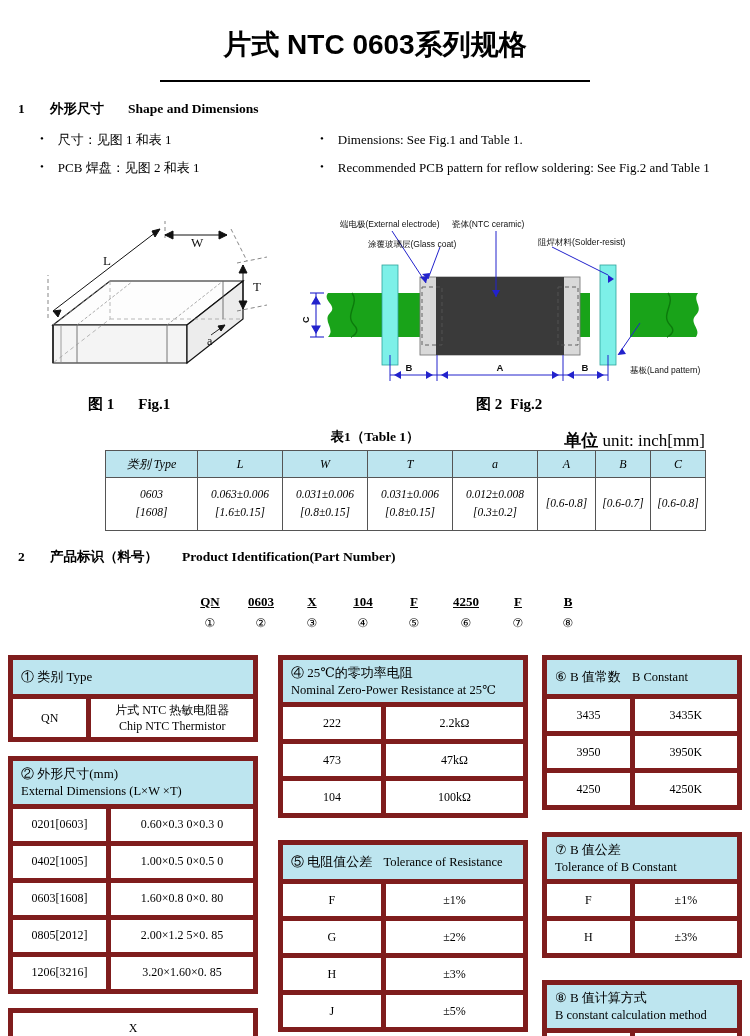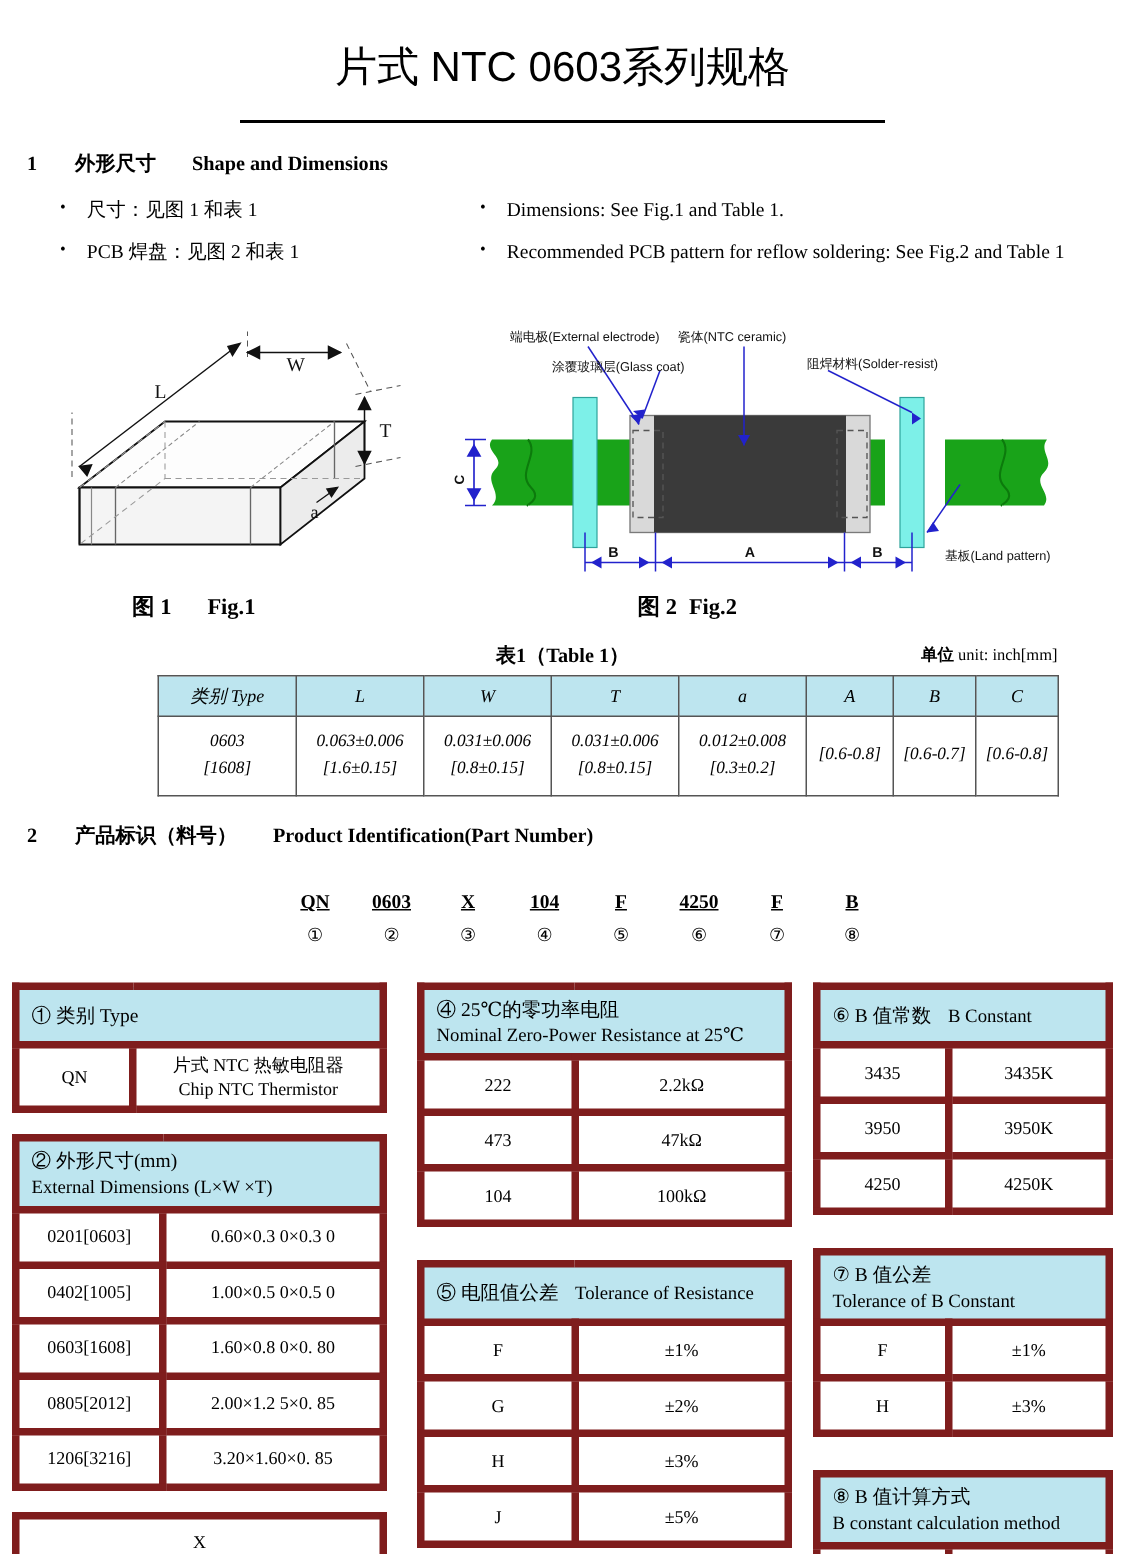--- a/index.html
+++ b/index.html
@@ -6,21 +6,21 @@
   body{
     width:750px;height:1036px;position:relative;
     font-family:"Liberation Serif","DejaVu Serif",serif;
     color:#000;-webkit-font-smoothing:none;
   }
   .page{position:relative;width:750px;height:1036px;overflow:hidden;}
 
   
   .doc-title{
     text-align:center;font-family:"Liberation Sans","DejaVu Sans",sans-serif;
-    font-weight:normal;font-size:28px;letter-spacing:0px;
+    font-weight:bold;font-size:28px;letter-spacing:0px;
     padding-top:26px;
   }
   .title-rule{
     width:430px;height:2px;background:#000;margin:16px auto 0 auto;
   }
 
   
   .section{
     display:flex;align-items:baseline;gap:14px;
     font-family:"Liberation Serif",serif;font-weight:bold;font-size:13.5px;
@@ -40,31 +40,31 @@
   .bullet{display:flex;gap:14px;margin-bottom:12px;line-height:1.2;white-space:nowrap;}
   .bullet .dot{font-size:11px;line-height:1.2;}
 
   
   .figarea{position:absolute;left:0;top:205px;width:750px;height:205px;}
   .fig1-cap,.fig2-cap{
     position:absolute;font-weight:bold;font-size:15px;
     font-family:"Liberation Serif",serif;
   }
   .fig1-cap{left:88px;top:190px;}
-  .fig2-cap{left:425px;top:190px;}
+  .fig2-cap{left:476px;top:190px;}
   .fig1-cap .gap{display:inline-block;width:24px;}
   .fig2-cap .gap{display:inline-block;width:8px;}
 
   
   .t1-caption{
     position:absolute;left:0;top:428px;width:750px;text-align:center;
     font-weight:bold;font-size:13.5px;
   }
   .t1-unit{
-    position:absolute;right:45px;top:429px;font-size:11px;
+    position:absolute;right:45px;top:429px;font-size:17px;
   }
   .t1-unit b{font-weight:bold;}
   table.t1{
     position:absolute;left:105px;top:450px;width:600px;
     border-collapse:collapse;font-size:11.5px;table-layout:fixed;font-style:italic;
   }
   table.t1 th,table.t1 td{
     border:1px solid #555;text-align:center;vertical-align:middle;
     padding:2px 1px;font-weight:normal;
   }

